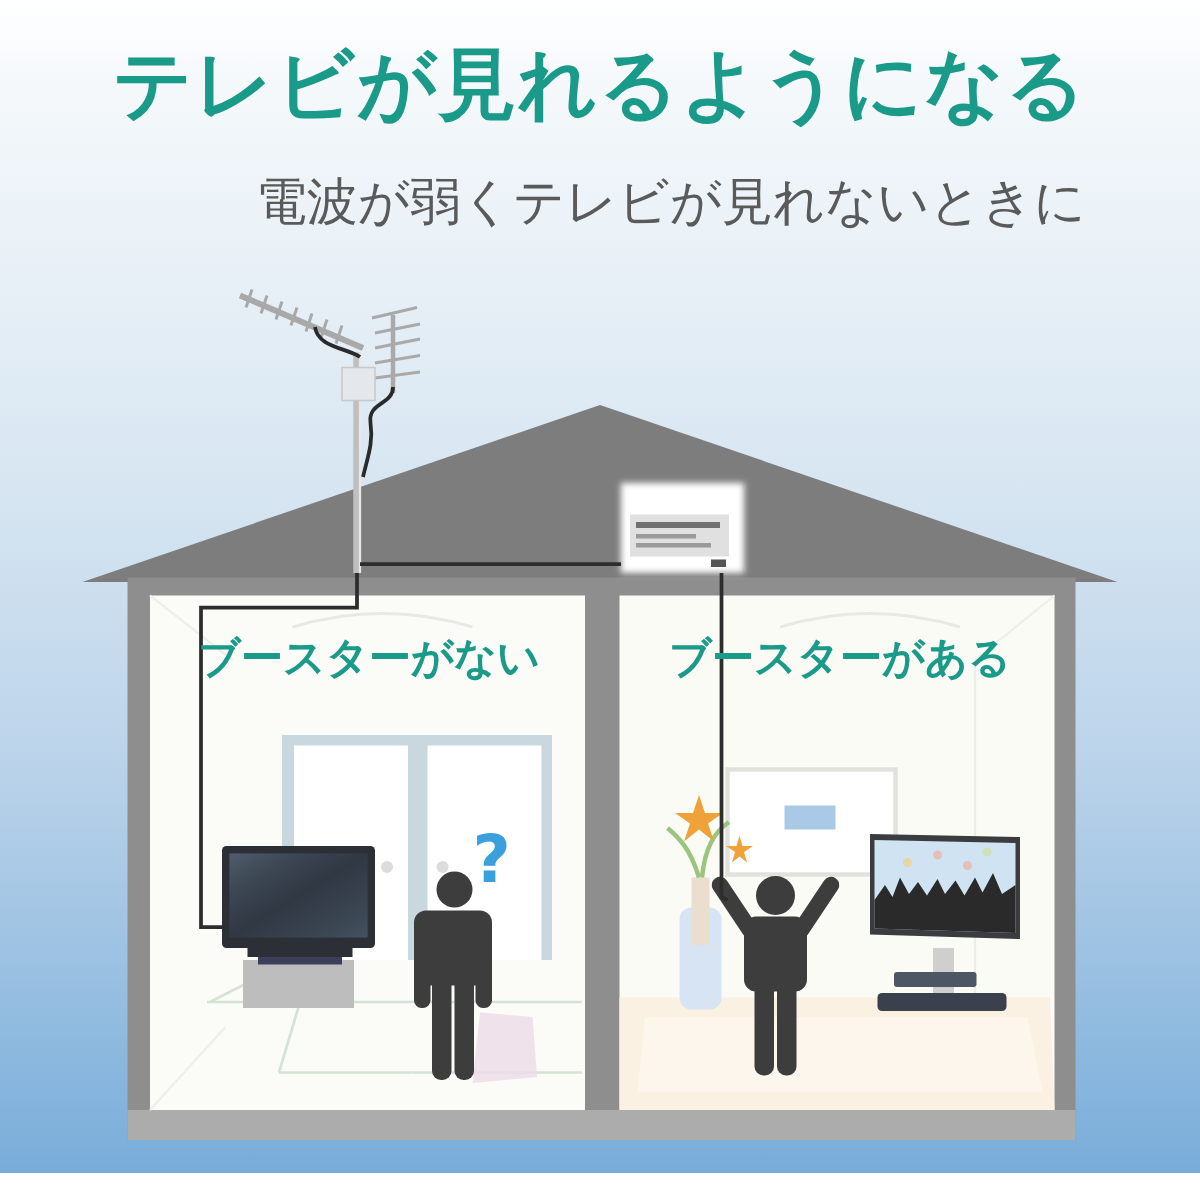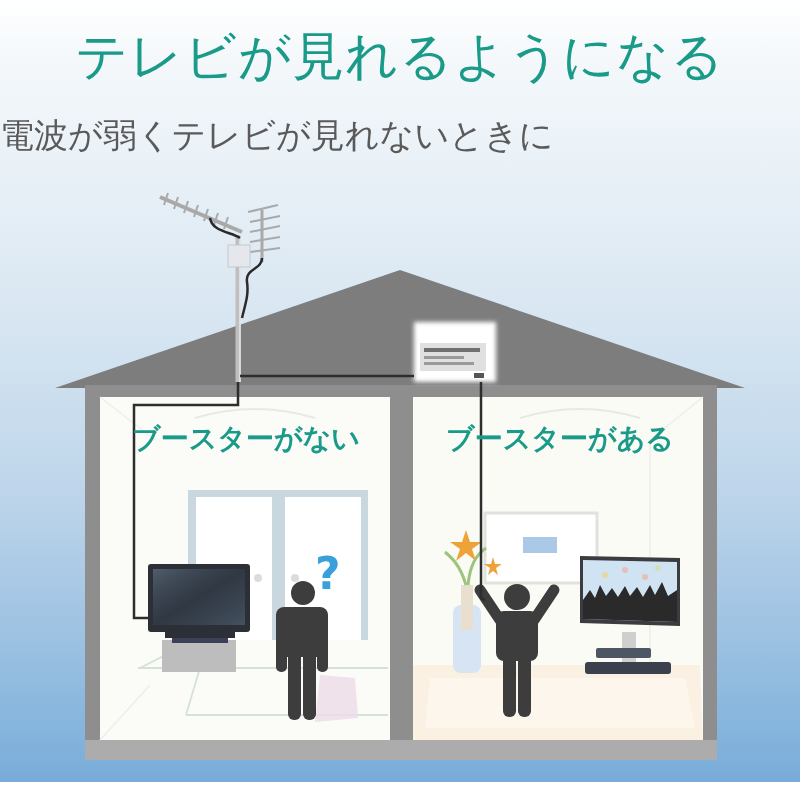--- a/index.html
+++ b/index.html
@@ -5,24 +5,24 @@
   * { box-sizing: border-box; margin: 0; padding: 0; }
   html, body { width: 800px; height: 800px; overflow: hidden; background: #ffffff; }
   body { font-family: "DejaVu Sans", "Liberation Sans", sans-serif; position: relative; }
   .canvas {
     position: absolute; left: 0; top: 0; width: 800px; height: 782px;
     background: linear-gradient(to bottom, #ffffff 0px, #f4f8fb 60px, #e6eff6 200px, #d6e5f1 330px, #bcd4ea 500px, #9cc1e2 640px, #7eb0db 760px, #78abd8 782px);
     overflow: hidden;
   }
   .title {
     position: absolute; left: 0; top: 22px; width: 800px; text-align: center;
-    color: #1a9a88; font-size: 52px; letter-spacing: 1px; font-weight: normal;
+    color: #1a9a88; font-size: 52px; letter-spacing: 1px; font-weight: bold;
   }
   .subtitle {
-    position: absolute; left: 0; top: 112px; width: 708px; text-align: left;
+    position: absolute; left: 16px; top: 112px; width: 708px; text-align: right;
     color: #5a5a5a; font-size: 34px; line-height: 46px; letter-spacing: 0px;
   }
   .house-svg { position: absolute; left: 0; top: 0; }
   .room-label {
     position: absolute; color: #1a9a88; font-weight: bold; font-size: 28px;
     letter-spacing: 0px; white-space: nowrap;
   }
   .room-label.left { left: 132px; top: 420px; }
   .room-label.right { left: 446px; top: 420px; }
   .qmark {

